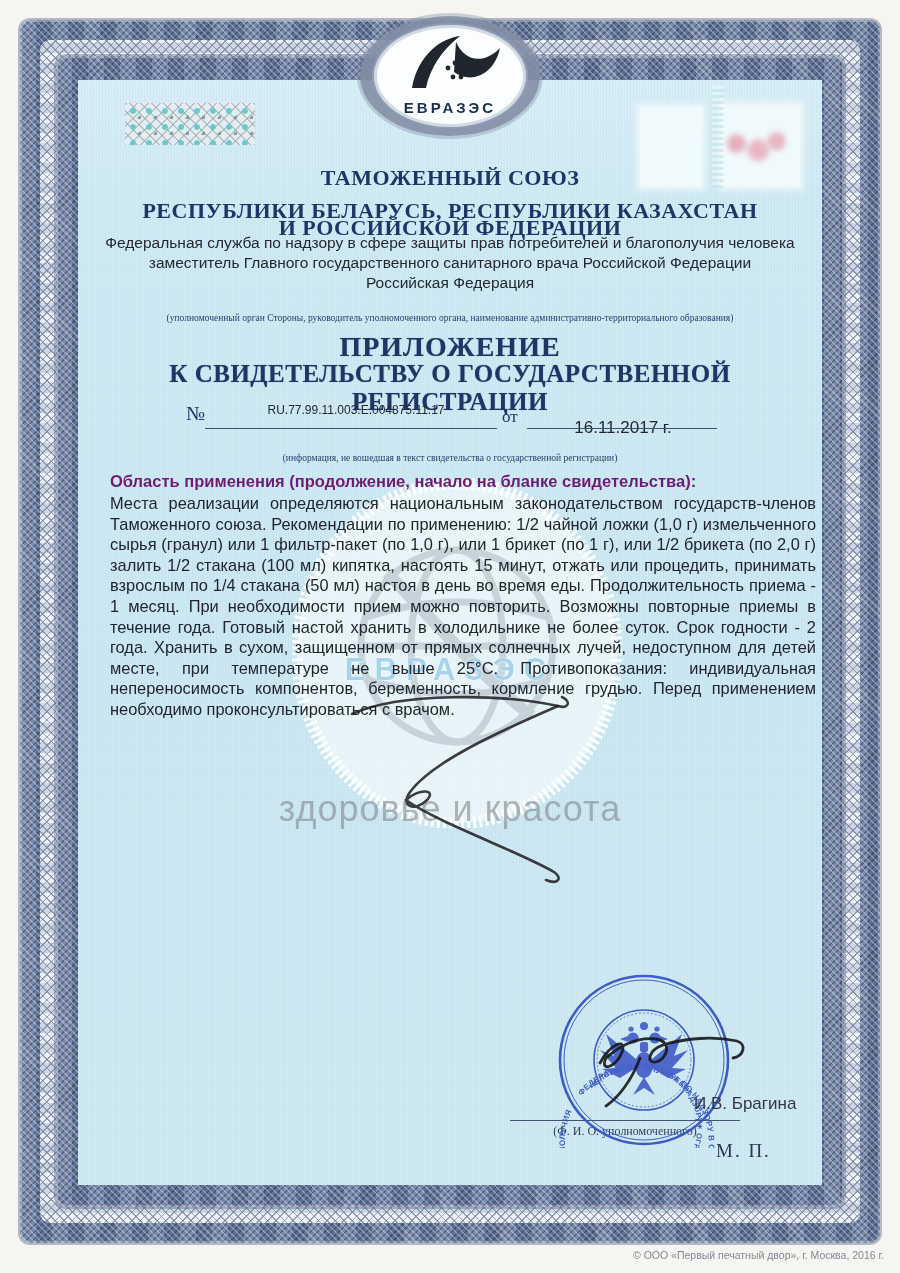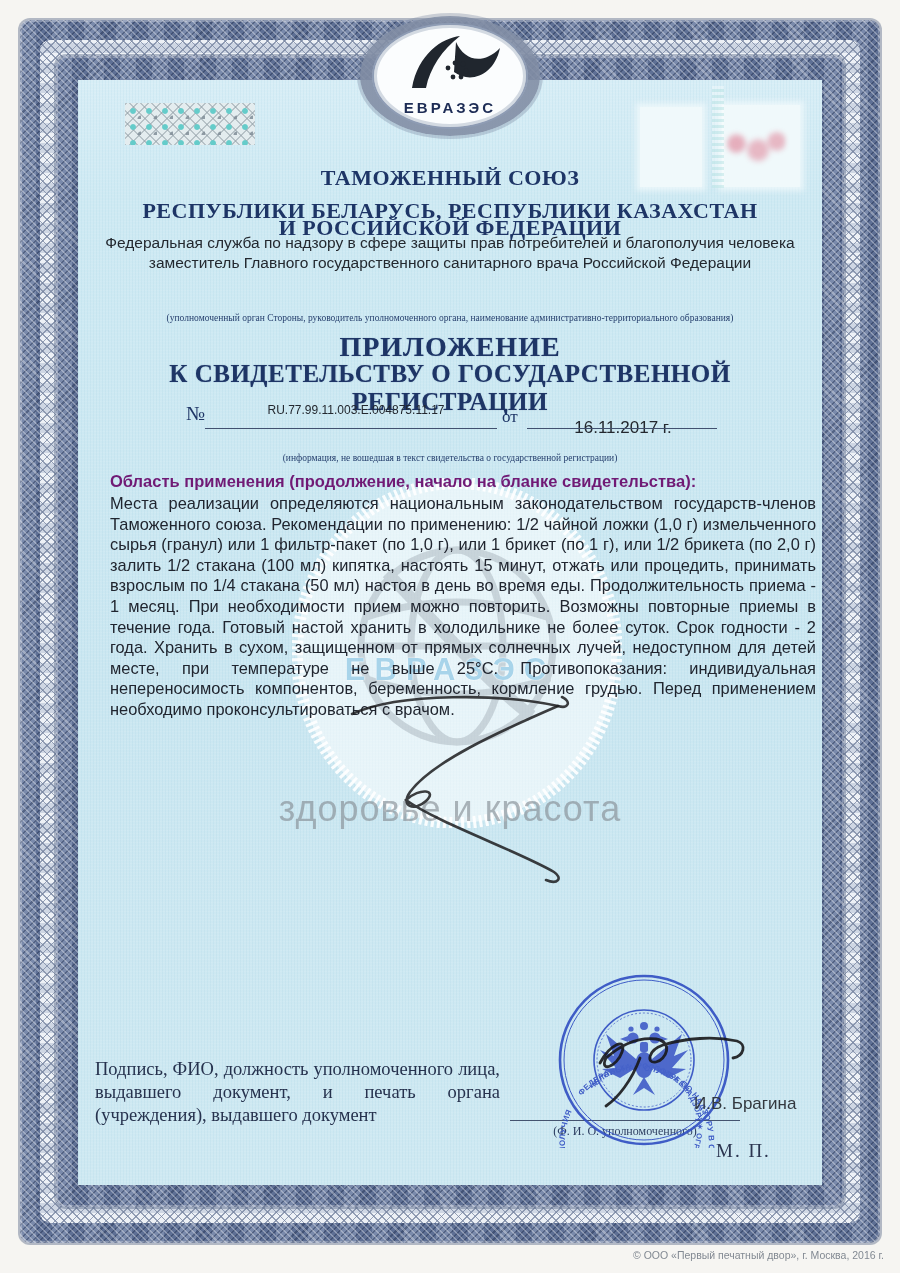--- a/index.html
+++ b/index.html
@@ -134,20 +134,21 @@
   <div class="patch p1"></div>
   <div class="patch p2"></div>
   <div class="smudge"></div>
   <div class="stripe"></div>
 
   <div class="hdr serif h1">ТАМОЖЕННЫЙ СОЮЗ</div>
   <div class="hdr serif h2">РЕСПУБЛИКИ БЕЛАРУСЬ, РЕСПУБЛИКИ КАЗАХСТАН</div>
   <div class="hdr serif h3">И РОССИЙСКОЙ ФЕДЕРАЦИИ</div>
   <div class="hdr h4">Федеральная служба по надзору в сфере защиты прав потребителей и благополучия человека</div>
   <div class="hdr h5">заместитель Главного государственного санитарного врача Российской Федерации</div>
+  <div class="hdr h6">Российская Федерация</div>
   <div class="hdr hcap">(уполномоченный орган Стороны, руководитель уполномоченного органа, наименование административно-территориального образования)</div>
 
   <div class="hdr serif t2">К СВИДЕТЕЛЬСТВУ О ГОСУДАРСТВЕННОЙ РЕГИСТРАЦИИ</div>
   <div class="hdr serif t1">ПРИЛОЖЕНИЕ</div>
 
   <div class="num-sign">№</div>
   <div class="num-val">RU.77.99.11.003.Е.004875.11.17</div>
   <div class="from-lbl">от</div>
   <div class="date-val">16.11.2017 г.</div>
   <div class="uline ul1"></div>
@@ -169,21 +170,20 @@
   </svg>
   <div class="wm-evrazes">ЕВРАЗЭС</div>
   <div class="wm-tagline">здоровье и красота</div>
 
   <svg class="ink" width="900" height="1273" viewBox="0 0 900 1273">
     <path d="M352 714 C400 692 505 694 558 706 C568 709 572 702 562 697" fill="none" stroke="#1c1c1f" stroke-width="2.6" stroke-linecap="round" opacity="0.85"></path>
     <path d="M558 706 C498 732 432 762 410 792 C400 806 414 812 426 801 C438 790 420 787 406 800
              C436 822 520 852 554 872 C563 878 558 885 546 880" fill="none" stroke="#1c1c1f" stroke-width="2.6" stroke-linecap="round" opacity="0.85"></path>
   </svg>
 
-  <div class="foot-left">Подпись, ФИО, должность уполномоченного лица, выдавшего документ, и печать органа (учреждения), выдавшего документ</div>
   <div class="sign-line"></div>
   <div class="sign-cap">(Ф. И. О. уполномоченного)</div>
   <div class="signee">И.В. Брагина</div>
   <div class="mp">М. П.</div>
   <div class="copyright">© ООО «Первый печатный двор»,  г. Москва,  2016 г.</div>
 
   <svg class="stamp" viewBox="0 0 176 176">
     <defs>
       <path id="ring-a" d="M 25.6 124 A 72 72 0 1 1 25.5 124.12" fill="none"></path>
       <path id="ring-b" d="M 36.9 117.5 A 59 59 0 1 1 36.8 117.62" fill="none"></path>

